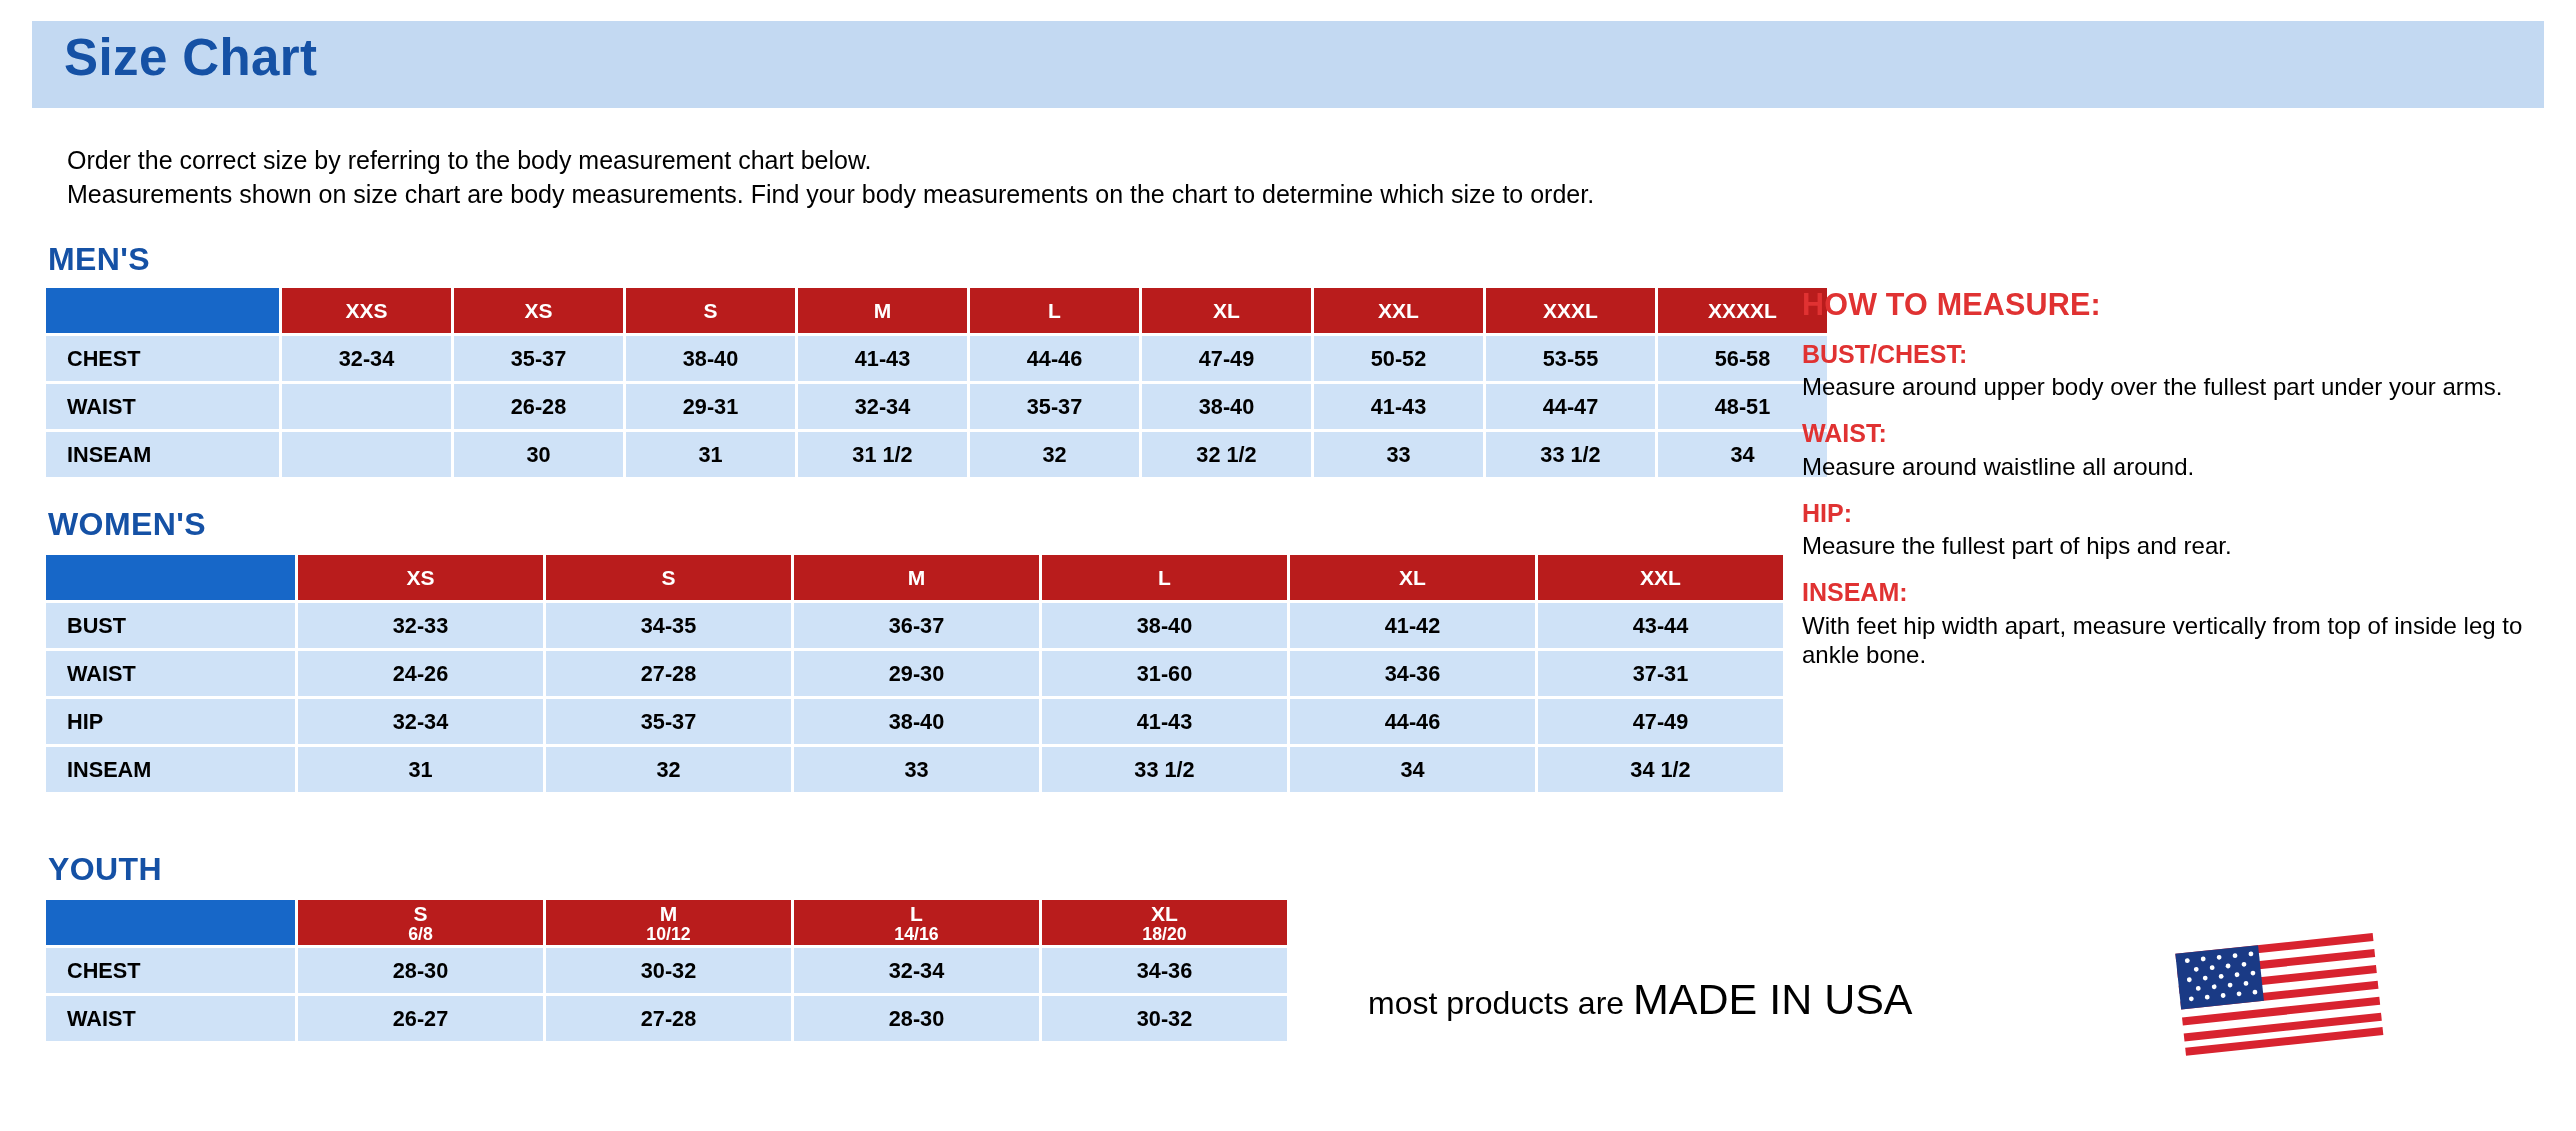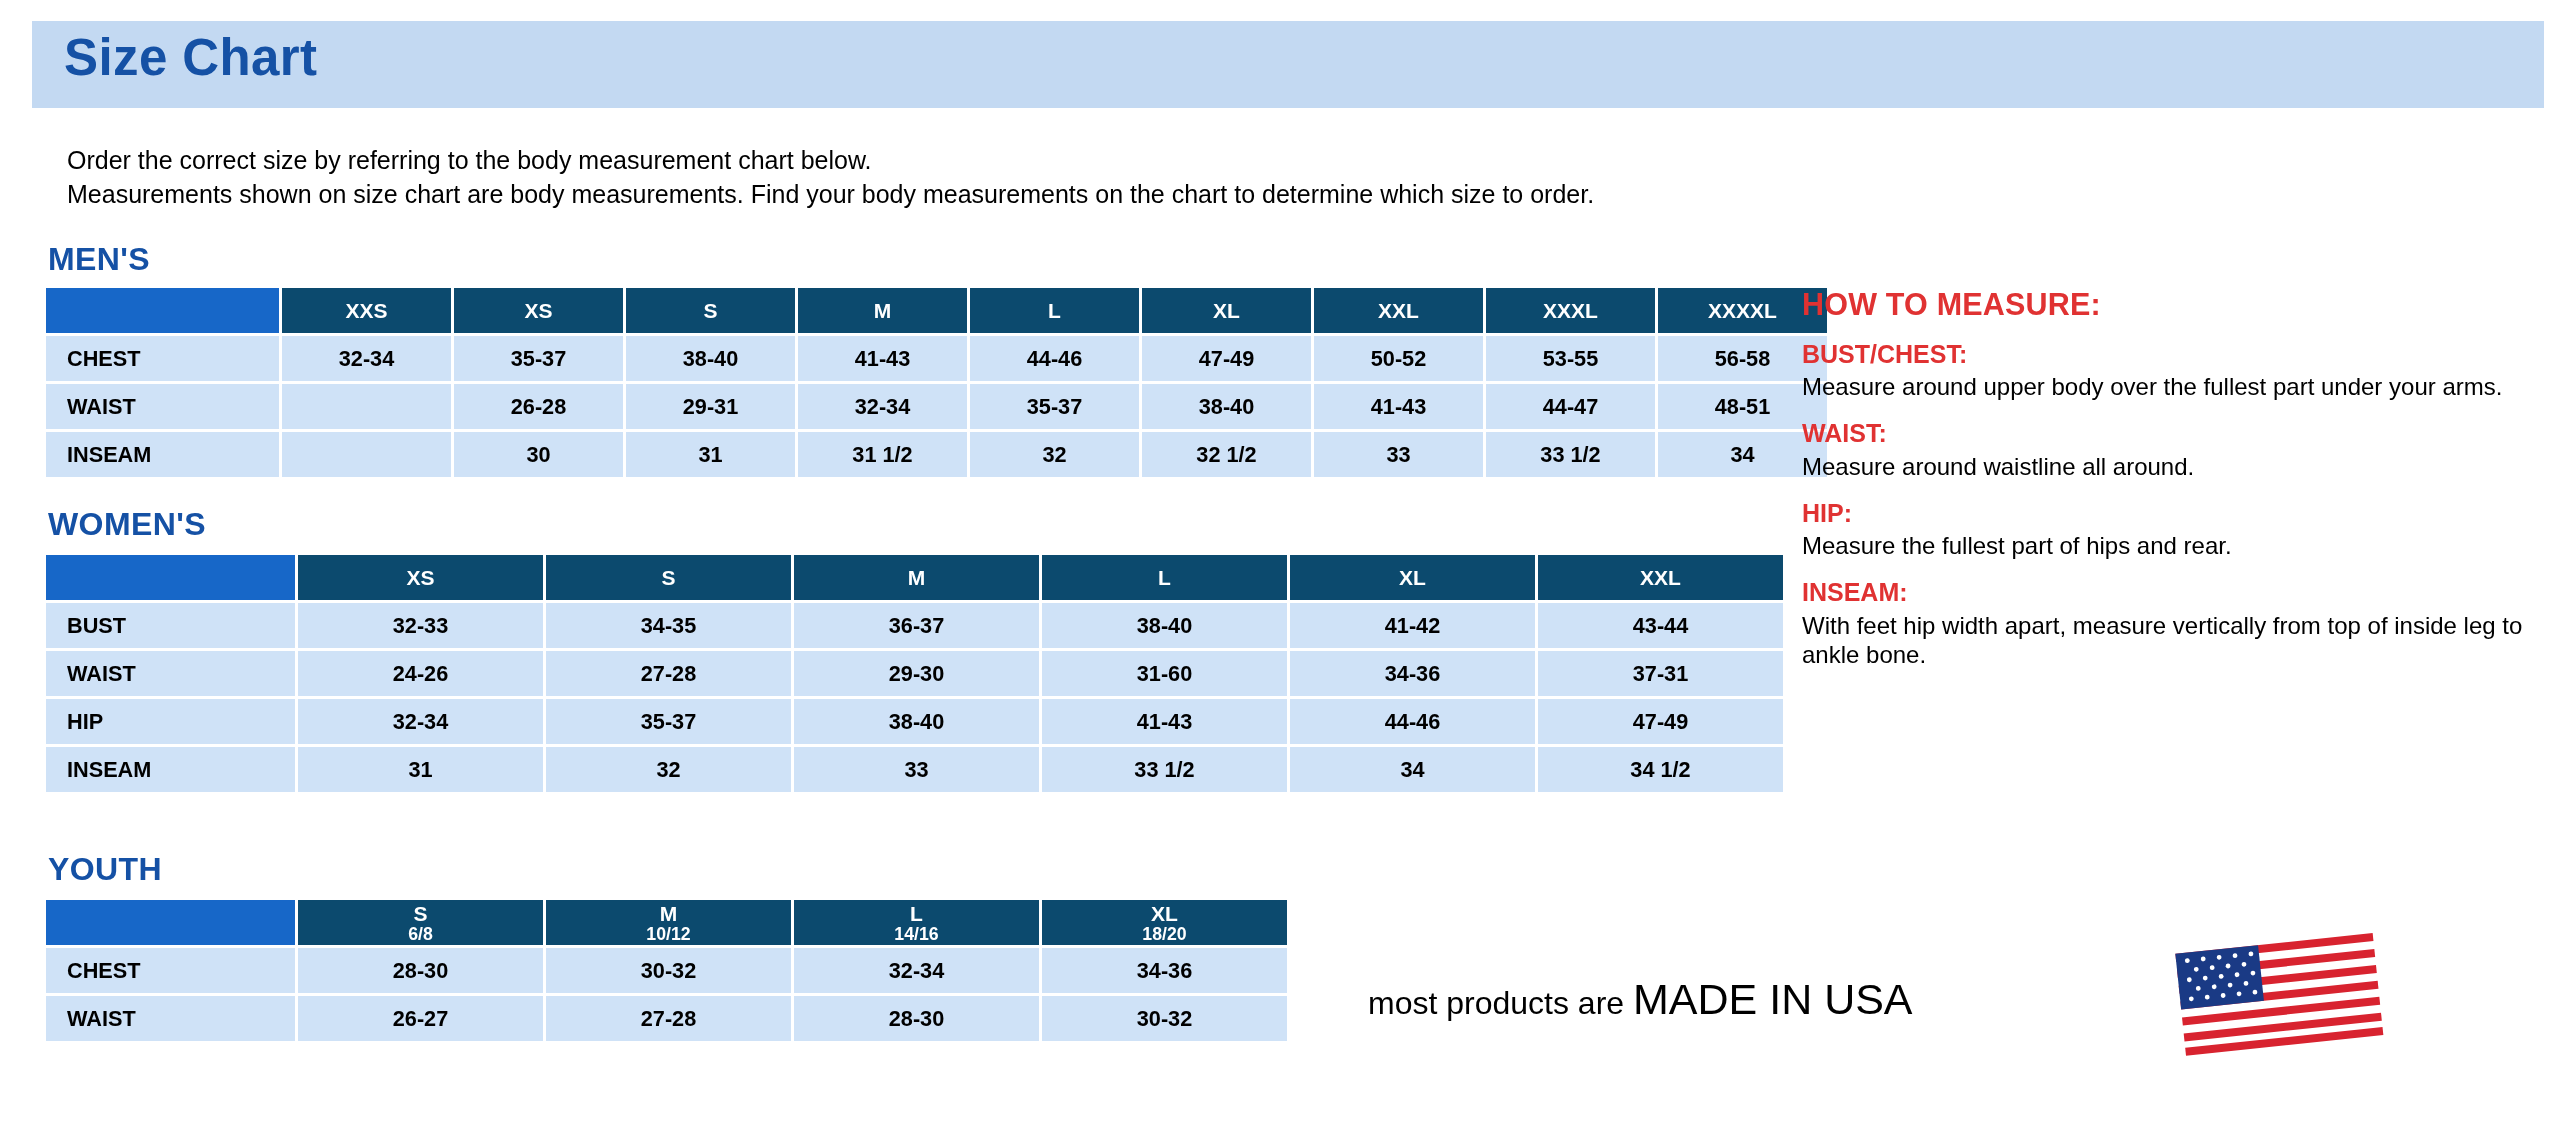--- a/index.html
+++ b/index.html
@@ -75,21 +75,21 @@
     color: #000;
     font-size: 21.7px;
     font-weight: bold;
     text-align: center;
     height: 45px;
     padding: 0;
     vertical-align: middle;
     box-sizing: border-box;
   }
   table.size-table th {
-    background: #0c4a6e;
+    background: #b91c1c;
     color: #ffffff;
     font-size: 21px;
   }
   table.size-table th.blank {
     background: #1767c8;
   }
   table.size-table td.rowlabel {
     text-align: left;
     padding-left: 21px;
     font-weight: bold;

